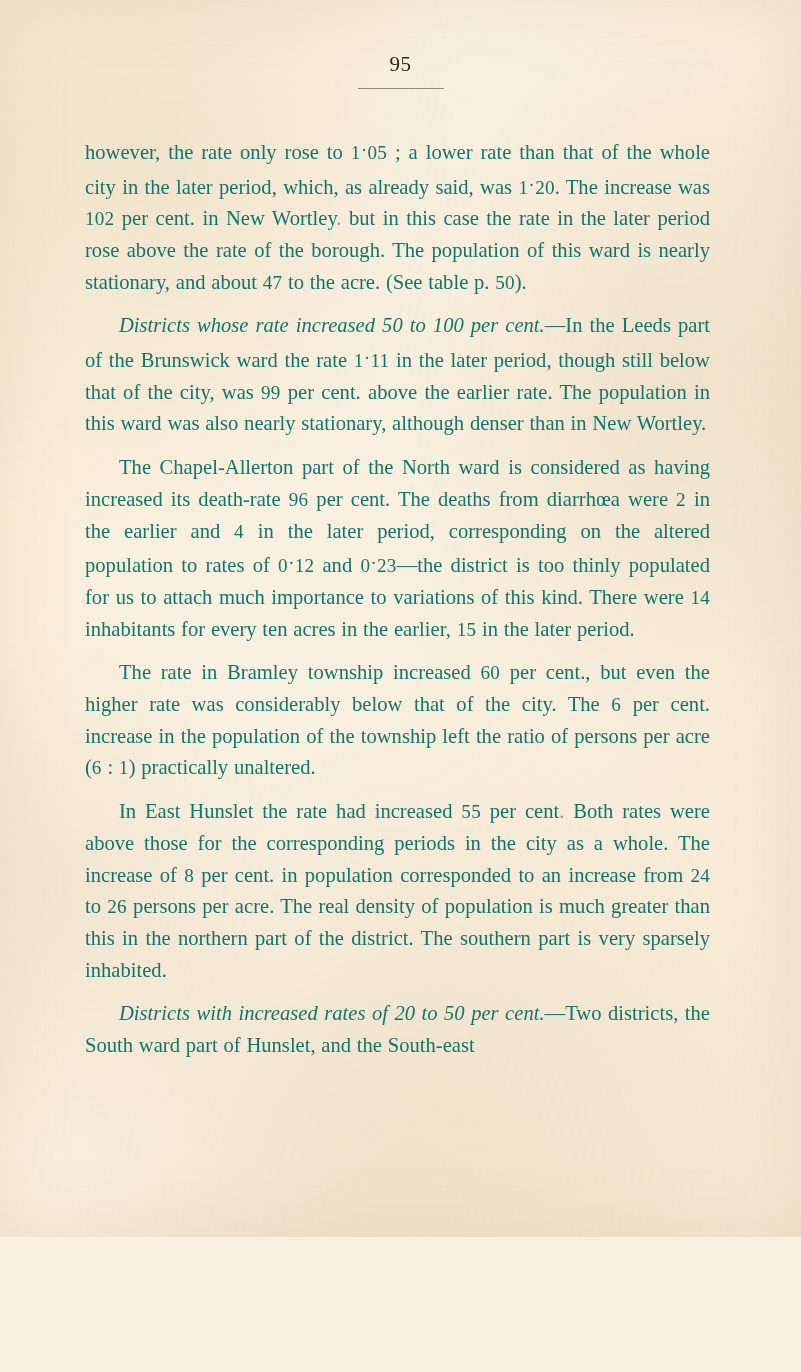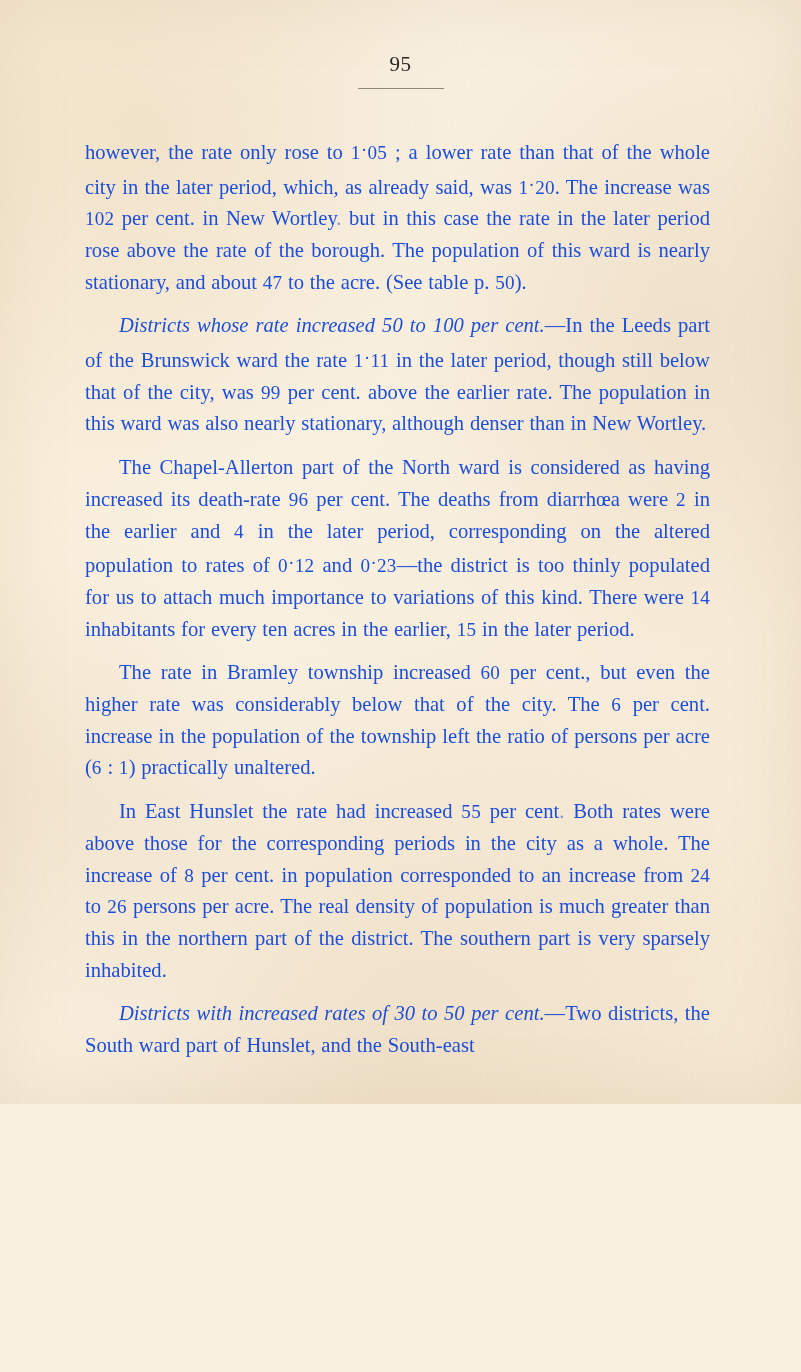--- a/index.html
+++ b/index.html
@@ -31,21 +31,21 @@
   .edge-shade {
     position: absolute;
     inset: 0;
     pointer-events: none;
     box-shadow: inset 0 0 70px rgba(176,148,106,0.17);
   }
 
   .page {
     position: relative;
     width: 801px;
-    height: 1104px;
+    height: 1237px;
     box-sizing: border-box;
   }
 
   
   .folio-block {
     position: absolute;
     top: 52px;
     left: 0;
     width: 801px;
     text-align: center;
@@ -75,21 +75,21 @@
     width: 625px;
   }
 
   p.para {
     margin: 0 0 0 0;
     font-size: 20.6px;
     line-height: 31.7px;
     text-align: justify;
     text-align-last: left;
     word-spacing: 0.6px;
-    color: #1d4ed8;
+    color: #0f766e;
     font-family: Liberation Serif, serif;
   }
   p.para + p.para {
     margin-top: 12px;
   }
   p.indent {
     text-indent: 34px;
   }
   .run-in {
     font-style: italic;
@@ -136,19 +136,19 @@
 
     <p class="para indent">
       <span>The rate in Bramley township increased </span><span class="osf">60</span><span> per cent., but even the higher rate was considerably below that of the city. The </span><span class="osf">6</span><span> per cent. increase in the population of the township left the ratio of persons per acre (</span><span class="osf">6</span><span> : </span><span class="osf">1</span><span>) practically unaltered.</span>
     </p>
 
     <p class="para indent">
       <span>In East Hunslet the rate had increased </span><span class="osf">55</span><span> per cent</span><span class="faint">.</span><span> Both rates were above those for the corresponding periods in the city as a whole. The increase of </span><span class="osf">8</span><span> per cent. in population corresponded to an increase from </span><span class="osf">24</span><span> to </span><span class="osf">26</span><span> persons per acre. The real density of population is much greater than this in the northern part of the district. The southern part is very sparsely inhabited.</span>
     </p>
 
     <p class="para indent">
-      <span class="run-in">Districts with increased rates of 30 to 50 per cent.</span><span class="emdash">—</span><span>Two districts, the South ward part of Hunslet, and the South-east</span>
+      <span class="run-in">Districts with increased rates of 20 to 50 per cent.</span><span class="emdash">—</span><span>Two districts, the South ward part of Hunslet, and the South-east</span>
     </p>
 
   </div>
 
   <div class="edge-shade"></div>
 </div>
 
 </body></html>

